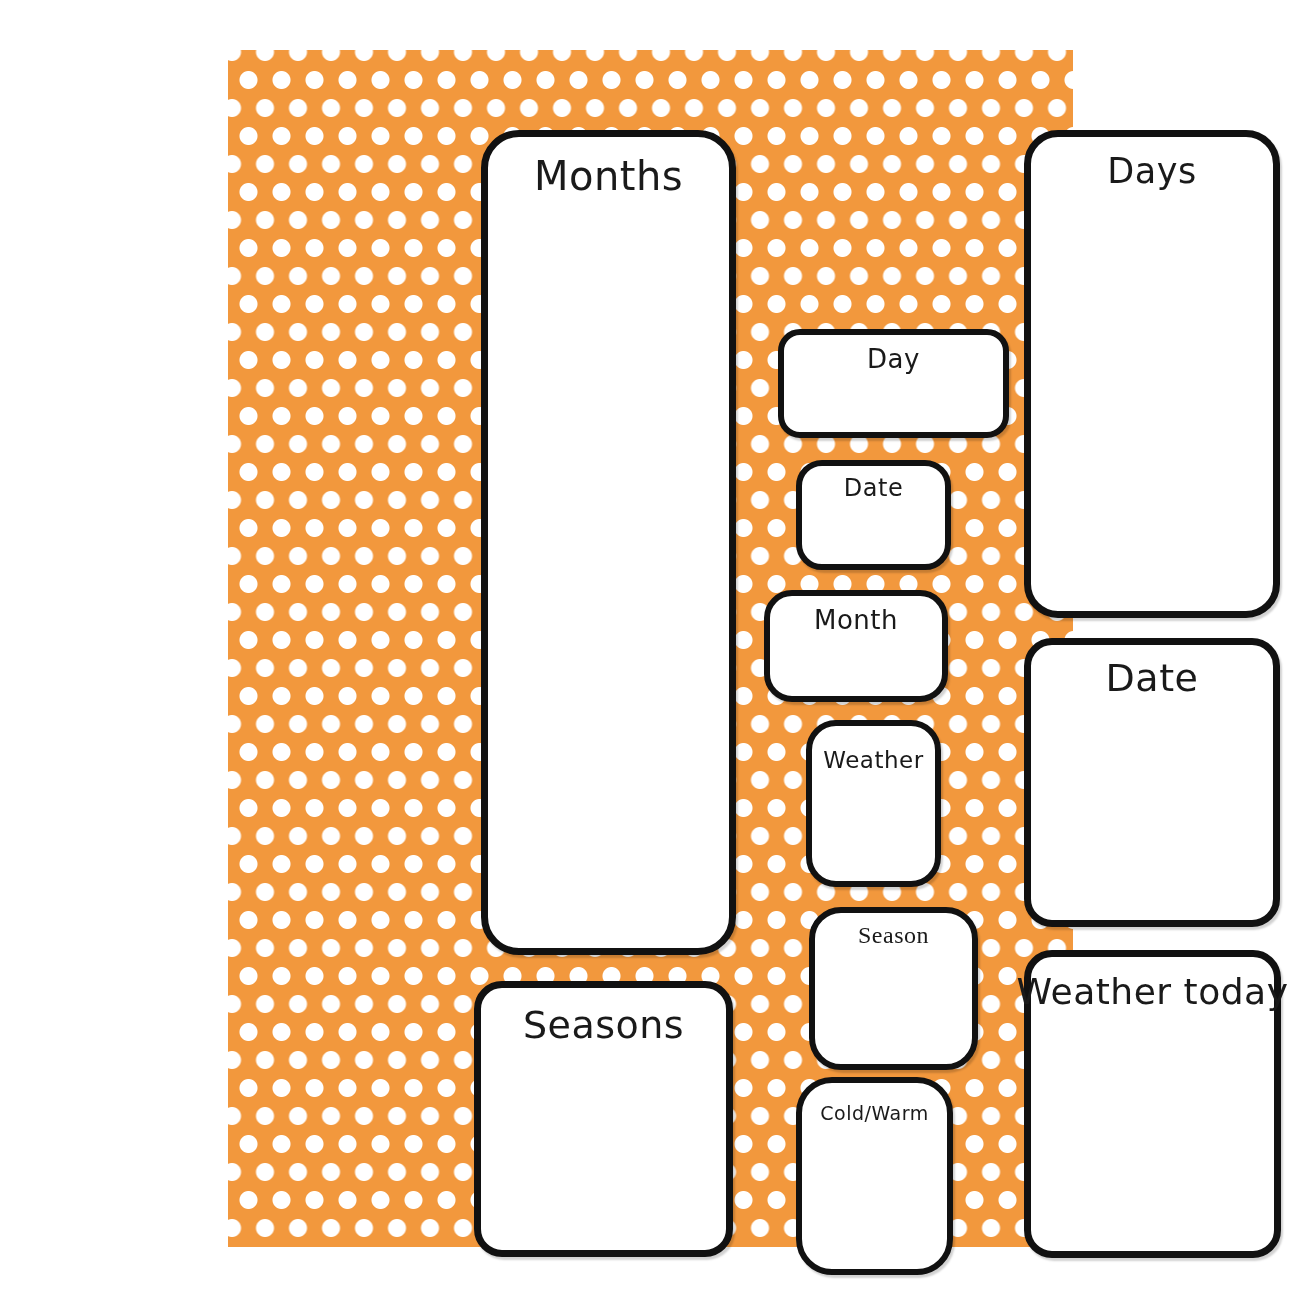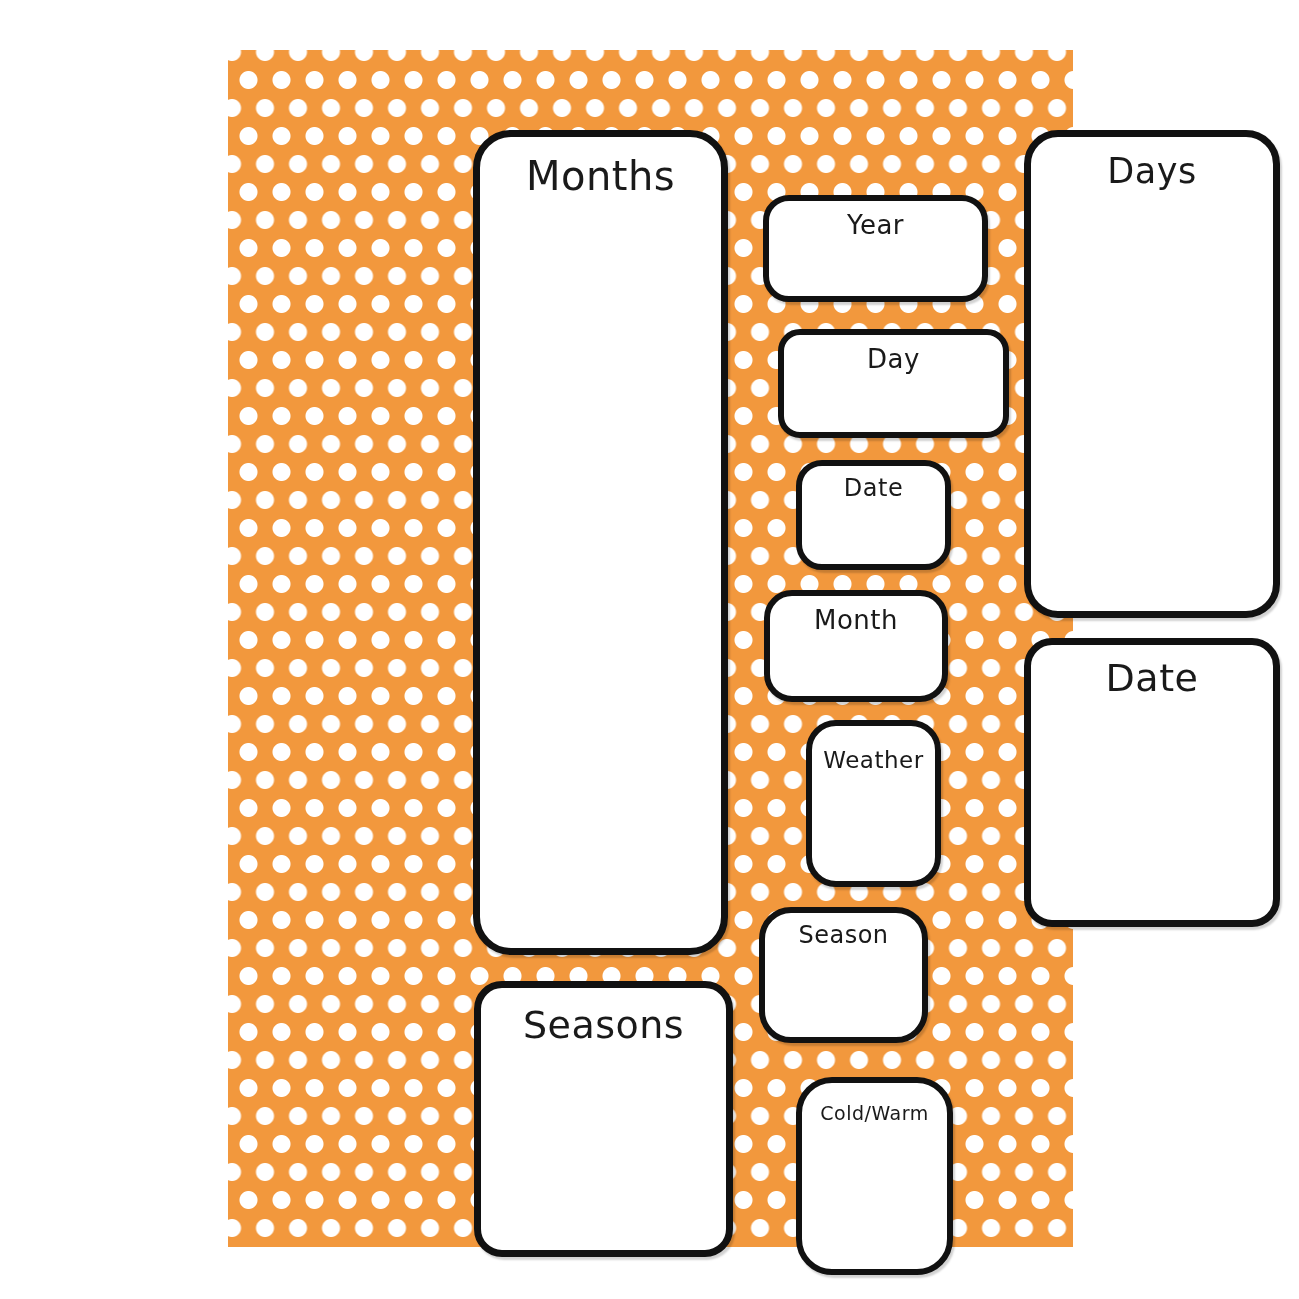--- a/index.html
+++ b/index.html
@@ -44,21 +44,21 @@
   }
   .card .label {
     display: block;
     line-height: 1.15;
     letter-spacing: 0.5px;
     white-space: nowrap;
   }
 
   
   .box-months {
-    left: 245px; top: 80px;
+    left: 253px; top: 80px;
     width: 255px; height: 825px;
     border-width: 7px;
     border-radius: 38px;
     padding-top: 16px;
     font-size: 40px;
   }
   .box-seasons {
     left: 246px; top: 931px;
     width: 259px; height: 276px;
     border-width: 7px;
@@ -107,25 +107,26 @@
     justify-content: center;
   }
   .box-weather {
     left: 578px; top: 670px;
     width: 135px; height: 167px;
     border-radius: 30px;
     padding-top: 21px;
     font-size: 23px;
   }
   .box-season {
-    left: 531px; top: 857px;
-    width: 169px; height: 136px;
+    left: 581px; top: 857px;
+    width: 169px; height: 163px;
     border-radius: 32px;
     padding-top: 9px;
     font-size: 24px;
+    font-family: Liberation Serif, serif;
   }
   .box-cold-warm {
     left: 568px; top: 1027px;
     width: 157px; height: 198px;
     border-radius: 36px;
     padding-top: 20px;
     font-size: 19px;
   }
 
   
@@ -160,23 +161,20 @@
 <div class="page">
   <div class="board">
 
     <div class="card box-months">
       <span class="label">Months</span>
     </div>
     <div class="card box-seasons">
       <span class="label">Seasons</span>
     </div>
 
-    <div class="card box-year">
-      <span class="label">Year</span>
-    </div>
     <div class="card box-day">
       <span class="label">Day</span>
     </div>
     <div class="card box-date-small">
       <span class="label">Date</span>
     </div>
     <div class="card box-month">
       <span class="label">Month</span>
     </div>
     <div class="card box-weather">
@@ -188,15 +186,18 @@
     <div class="card box-cold-warm">
       <span class="label">Cold/Warm</span>
     </div>
 
     <div class="card box-days">
       <span class="label">Days</span>
     </div>
     <div class="card box-date-large">
       <span class="label">Date</span>
     </div>
+    <div class="card box-weather-today">
+      <span class="label">Weather today</span>
+    </div>
 
   </div>
 </div>
 
 </body></html>

